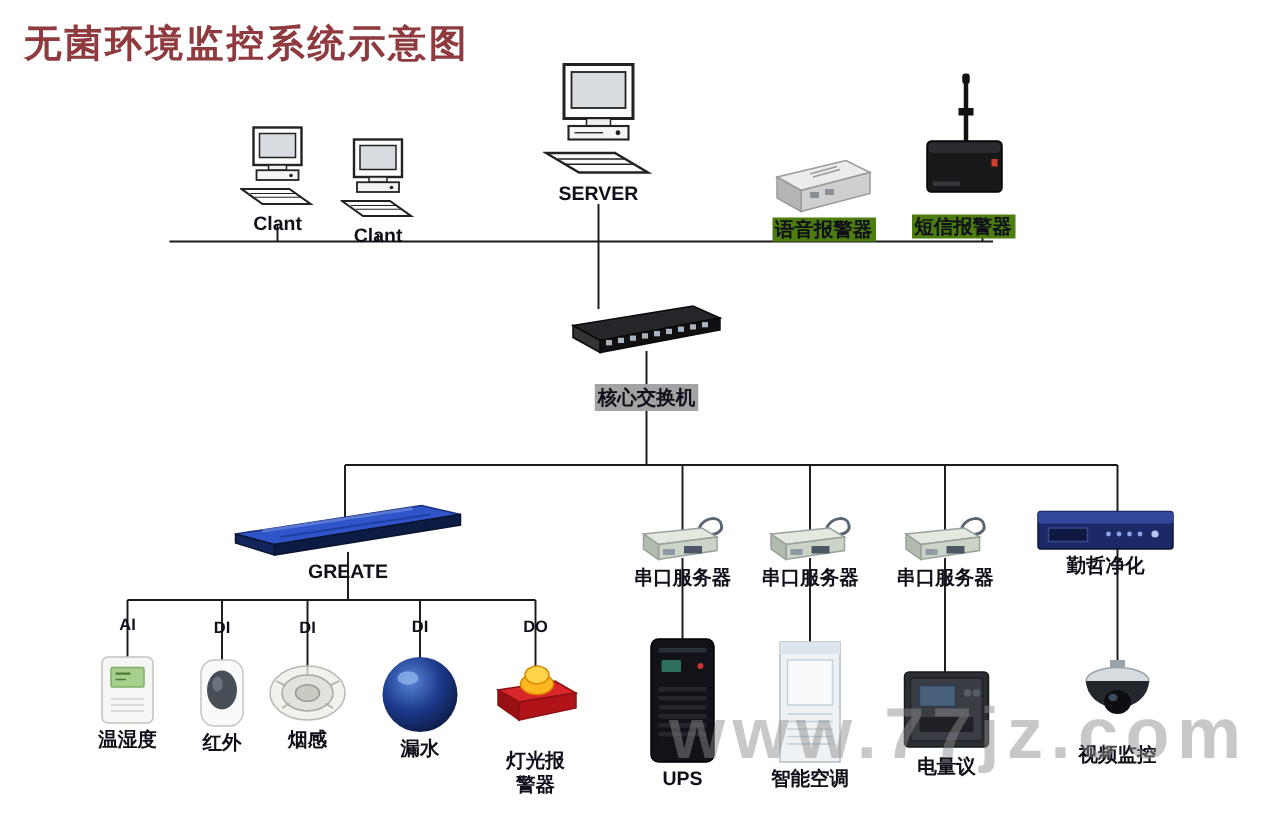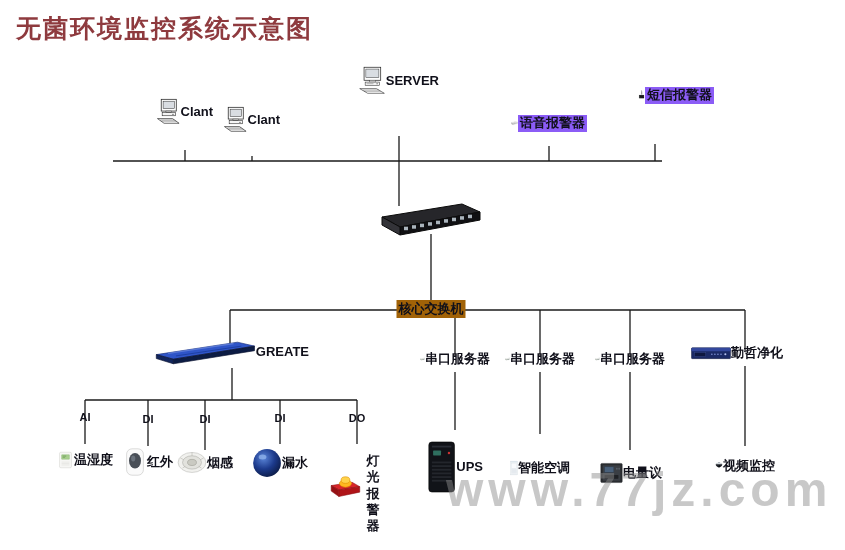--- a/index.html
+++ b/index.html
@@ -2,27 +2,27 @@
 <html><head>
 <meta charset="utf-8">
 <style>
   * { margin:0; padding:0; box-sizing:border-box; }
   html,body { background:#ffffff; }
   body { font-family:"Liberation Sans","DejaVu Sans",sans-serif; }
   .canvas { position:relative; width:845px; height:550px; background:#fff; overflow:hidden; }
   .wires { position:absolute; left:0; top:0; z-index:0; }
   .title { position:absolute; left:16px; top:12px; z-index:3; font-size:25px; font-weight:bold;
            letter-spacing:2px; color:#8e3a3e; white-space:nowrap; }
-  .node { position:absolute; z-index:2; display:flex; align-items:center; }
+  .node { position:absolute; z-index:2; display:flex; flex-direction:column; align-items:center; }
   .lbl { font-size:13px; font-weight:bold; color:#10101a; text-align:center; line-height:1.25;
          margin-top:1px; white-space:nowrap; }
   .lbl.wrap { white-space:normal; width:44px; word-break:break-all;margin-top:17px; }
-  .lbl.bg { background:#8b5cf6; padding:0 2px; }
+  .lbl.bg { background:#4d7c0f; padding:0 2px; }
   .floating-lbl { position:absolute; z-index:2; transform:translateX(-50%); font-size:13px;
-                  font-weight:bold; color:#10101a; background:#a16207; padding:0 2px; white-space:nowrap;margin-top:44px; }
+                  font-weight:bold; color:#10101a; background:#a3a3a3; padding:0 2px; white-space:nowrap; }
   .port { position:absolute; z-index:2; transform:translateX(-50%); font-size:11px;
           font-weight:bold; color:#10101a;text-align:right; }
   .wm { position:absolute; z-index:6; pointer-events:none; font-weight:bold; white-space:nowrap; }
   .wm-brand { left:514px; top:412px; font-size:40px; letter-spacing:26px; color:rgba(125,125,125,.52); }
   .wm-url   { left:446px; top:462px; font-size:48px; letter-spacing:5px;  color:rgba(140,140,140,.48); }
 </style>
 </head>
 <body>
 
 <div class="canvas">
@@ -107,21 +107,21 @@
       <polygon points="20,25 66,13 66,27 20,39" fill="#cfcfcf" stroke="#9a9a9a"></polygon>
       <polygon points="4,16 20,25 20,39 4,30" fill="#b5b5b5" stroke="#9a9a9a"></polygon>
       <line x1="26" y1="14" x2="44" y2="9" stroke="#9a9a9a"></line>
       <line x1="28" y1="16" x2="46" y2="11" stroke="#9a9a9a"></line>
       <rect x="26" y="26" width="6" height="4" fill="#8a9096"></rect>
       <rect x="36" y="24" width="6" height="4" fill="#8a9096"></rect>
     </svg>
     <div class="lbl bg">语音报警器</div>
   </div>
 
-  <div class="node" style="left:638px;top:48px;width:76px">
+  <div class="node" style="left:604px;top:48px;width:76px">
     <svg viewBox="0 0 72 94" width="72" height="94">
       <line x1="38" y1="6" x2="38" y2="46" stroke="#111" stroke-width="3"></line>
       <rect x="35.5" y="1" width="5" height="7" rx="2" fill="#111"></rect>
       <rect x="33" y="24" width="10" height="5" fill="#111"></rect>
       <rect x="12" y="46" width="50" height="34" rx="3" fill="#17181a" stroke="#000"></rect>
       <rect x="13" y="47" width="48" height="7" rx="3" fill="#2a2c30"></rect>
       <rect x="55" y="58" width="4" height="5" fill="#d04030"></rect>
       <rect x="16" y="73" width="18" height="3" fill="#34373c"></rect>
     </svg>
     <div class="lbl bg">短信报警器</div>

